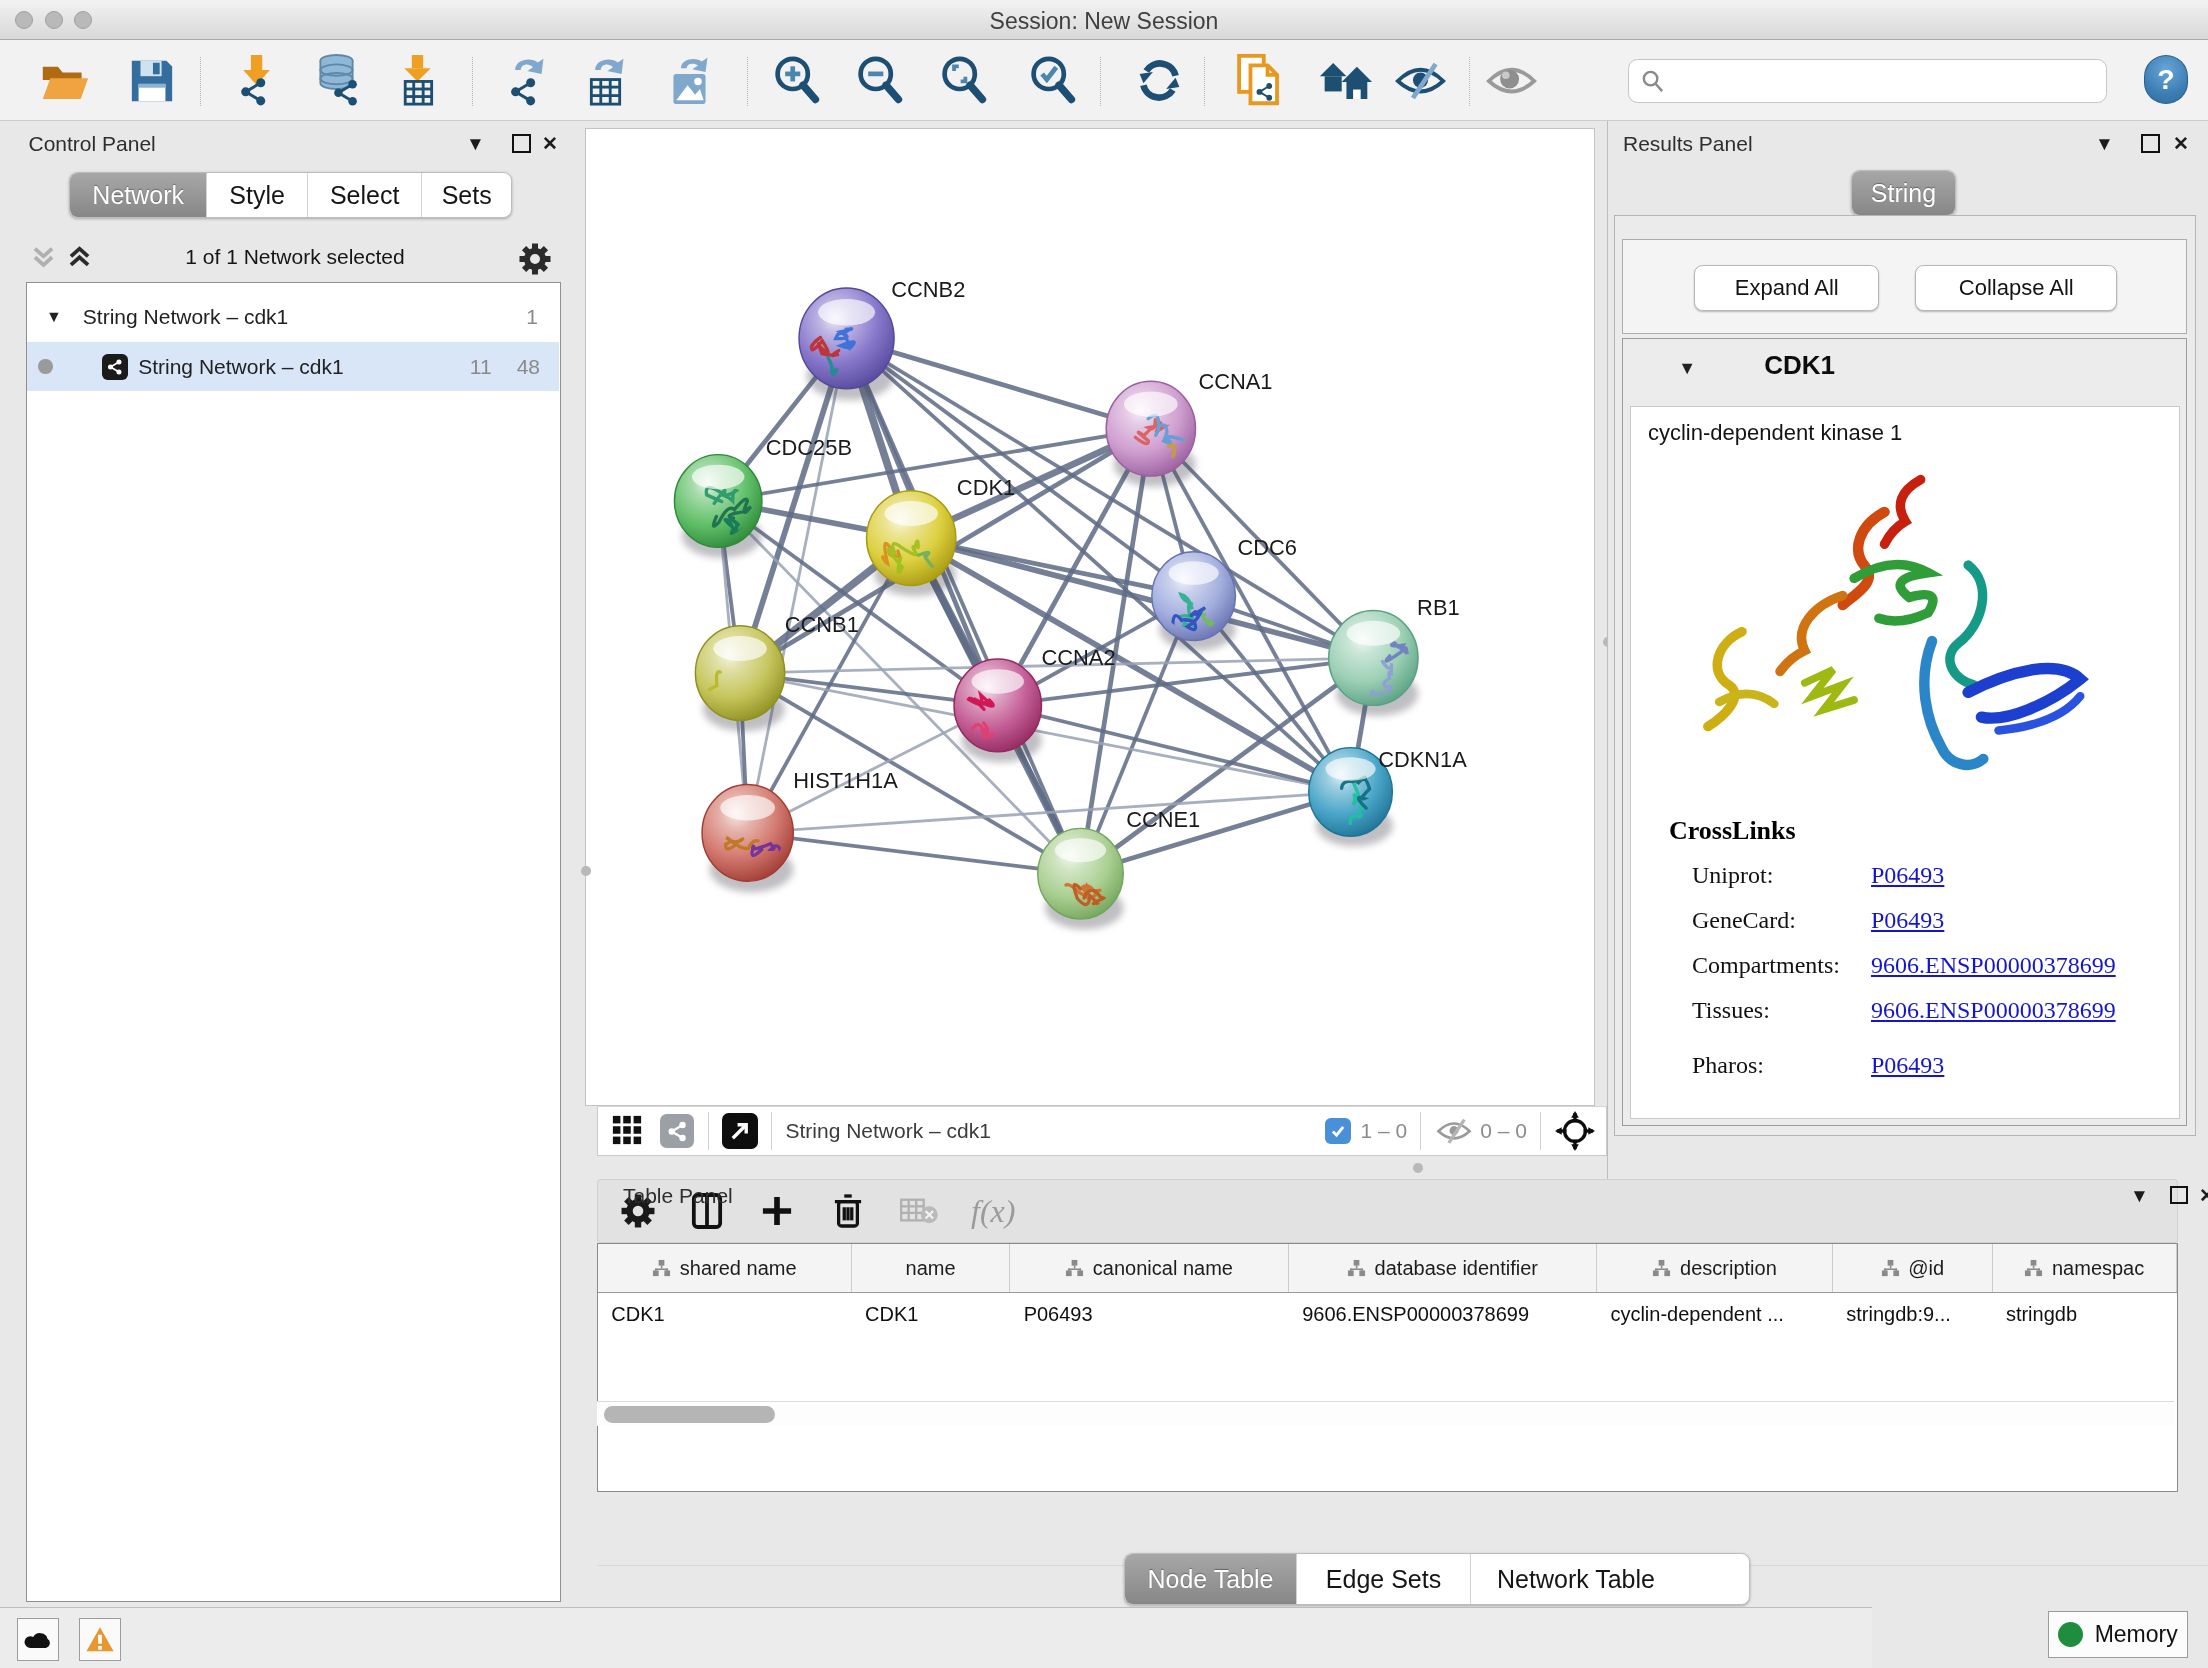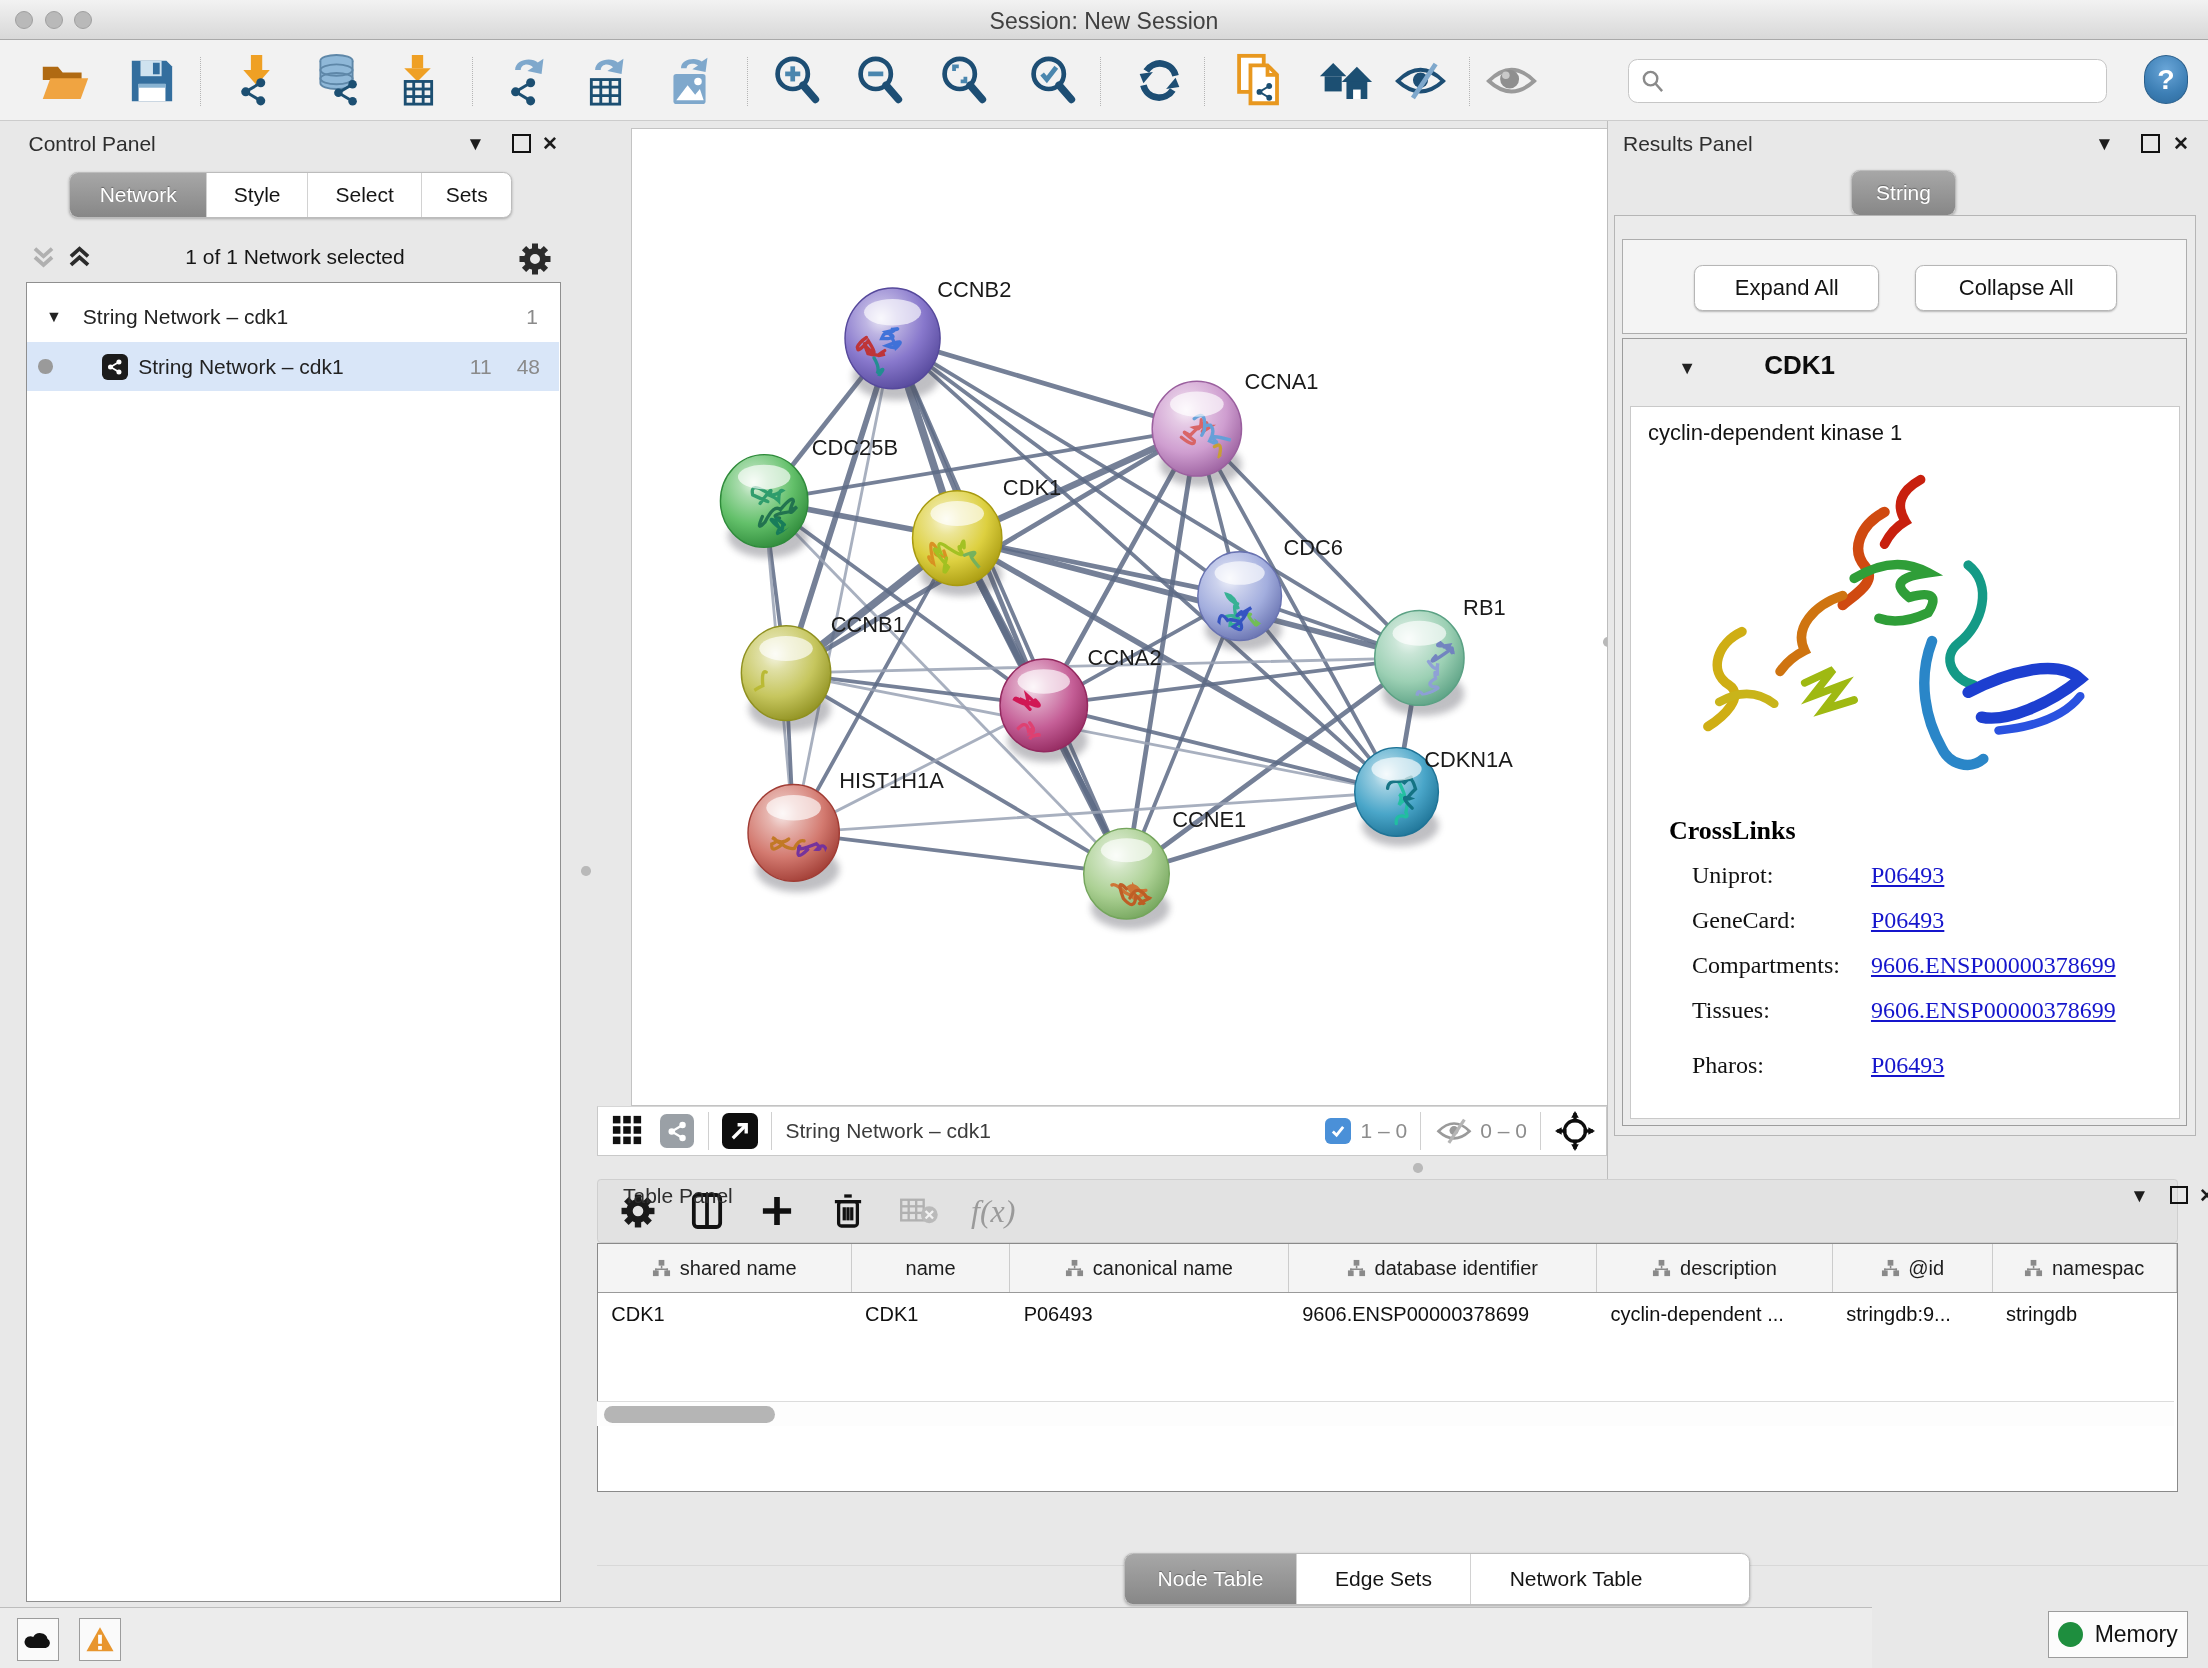--- a/index.html
+++ b/index.html
@@ -19,33 +19,33 @@
   .tsep { top:17px; width:0; height:49px; border-left:1.9px dotted #b5b5b5; }
   #search-box { left:1628px; top:19px; width:479px; height:44px; background:#ffffff; border:1px solid #c6c6c6; border-radius:9.5px; display:flex; align-items:center; padding-left:11.4px; }
   #help-btn { left:2144px; top:15px; width:44px; height:49px; border-radius:50%/44%;
     background:radial-gradient(circle at 50% 30%, #6aa6d8, #3d7fb5 60%, #2d6a9d); display:flex; align-items:center; justify-content:center;
     color:#fff; font-size:28.5px; font-weight:bold; border:1px solid #2a5f8c; }
 
   
   .panel-title { font-size:21px; color:#2e2e2e; }
   .win-ctrl { font-size:19px; color:#1c1c1c; }
   .seg { display:flex; border:1px solid #bcbcbc; border-radius:8.6px; background:#ffffff; box-shadow:0 1px 2.9px rgba(0,0,0,.28); overflow:hidden; }
-  .seg .tab { display:flex; align-items:center; justify-content:center; font-size:21px; color:#151515; border-right:1px solid #d2d2d2; height:100%; }
+  .seg .tab { display:flex; align-items:center; justify-content:center; font-size:25px; color:#151515; border-right:1px solid #d2d2d2; height:100%; }
   .seg .tab:last-child { border-right:none; }
   .seg .tab.sel { background:linear-gradient(#a7a7a7,#878787); color:#fff; text-shadow:0 -1px 1px rgba(0,0,0,.35); }
 
   
   #control-panel { left:0; top:121px; width:574px; height:1487px; background:#e8e8e8; }
   #cp-tree { left:26px; top:161px; width:535px; height:1320px; background:#ffffff; border:1.9px solid #8f8f8f; }
   .tree-row { left:0; width:532px; height:49px; display:flex; align-items:center; font-size:21px; }
   .tree-row.sel { background:#d9e6f8; }
   .count { color:#8a8a8a; font-size:21px; }
 
   
-  #network-panel { left:631px; top:128px; width:1010px; height:978px; background:#ffffff; border:1px solid #c3c3c3; }
+  #network-panel { left:585px; top:128px; width:1010px; height:978px; background:#ffffff; border:1px solid #c3c3c3; }
   #net-toolbar { left:597px; top:1106px; width:1010px; height:50px; background:#ffffff; border:1px solid #c9c9c9; border-top:1px solid #d6d6d6; display:flex; align-items:center; }
   .ntsep { width:0; height:38px; border-left:1px solid #d0d0d0; margin:0 13.3px; }
   .nt-text { font-size:21px; color:#3c3c3c; }
   .nt-count { font-size:21px; color:#8c8c8c; }
 
   
   #results-panel { left:1607px; top:121px; width:601px; height:1059px; background:#e8e8e8; border-left:1px solid #bdbdbd; }
   #rp-outer { left:5.7px; top:94px; width:582px; height:921px; border:1px solid #b5b5b5; background:#ebebeb; }
   #rp-expand-box { left:7.6px; top:23px; width:565px; height:95px; border:1px solid #adadad; background:#f4f4f4; }
   .rp-btn { top:25px; height:46px; background:#ffffff; border:1px solid #b6b6b6; border-radius:8.6px; box-shadow:0 1px 1.9px rgba(0,0,0,.25);

